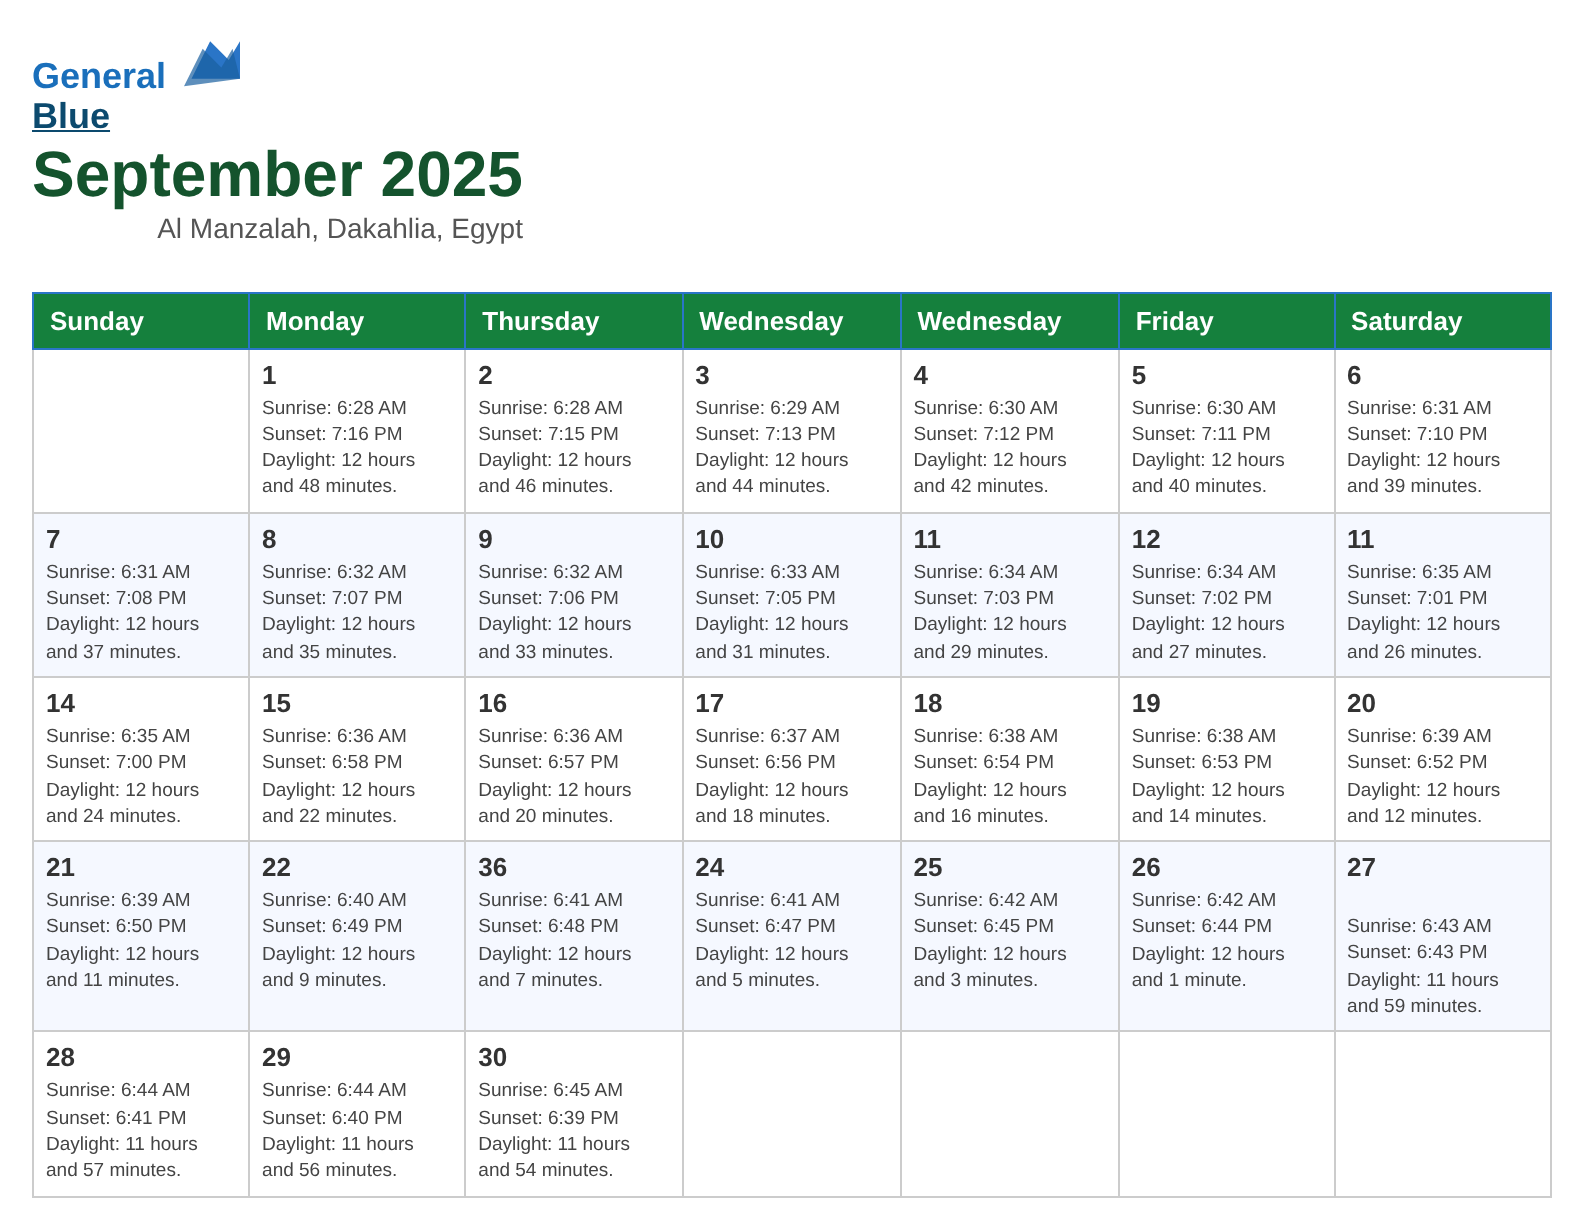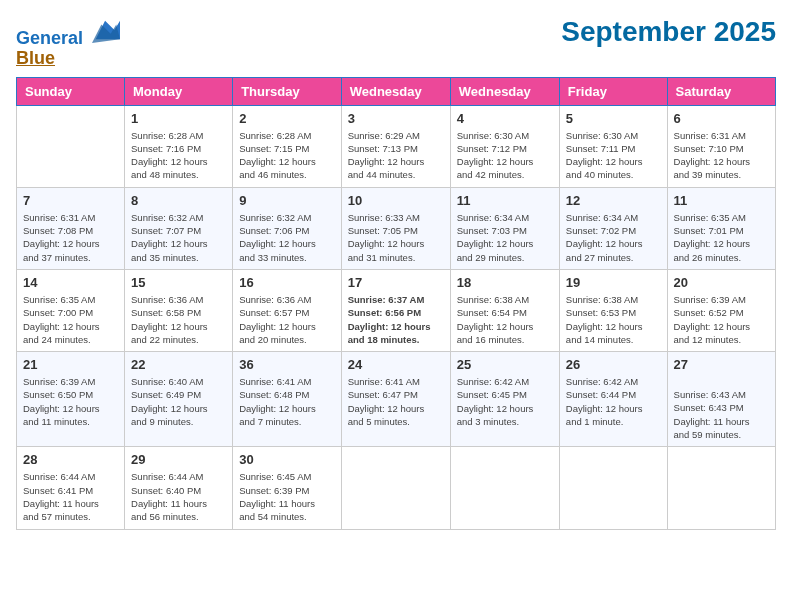--- a/index.html
+++ b/index.html
@@ -7,21 +7,22 @@
       font-family: Arial, sans-serif;
       background: #fff;
       width: 792px;
       min-height: 612px;
       padding: 16px;
     }
     .header-area {
       display: flex;
       align-items: flex-start;
       justify-content: space-between;
-      margin-bottom: 8px;
+      margin-bottom: 24px;
+      flex-direction: column;
     }
     .logo {
       display: flex;
       align-items: center;
     }
     .logo-text {
       font-size: 18px;
       font-weight: bold;
       color: #333;
       line-height: 1.1;
@@ -31,23 +32,23 @@
     }
     .logo-icon {
       width: 28px;
       height: 28px;
       margin-left: 4px;
     }
     .title-area {
       text-align: right;
     }
     .month-title {
-      font-size: 28px;
+      font-size: 32px;
       font-weight: bold;
-      color: #0369a1;
+      color: #14532d;
     }
     .subtitle {
       font-size: 14px;
       color: #555;
     }
     .calendar {
       width: 100%;
       border-collapse: collapse;
       border: 1px solid #ccc;
     }
@@ -81,43 +82,44 @@
     .empty-cell {
       background: #f9f9f9;
     }
     tr:nth-child(even) td {
       background-color: #f5f8ff;
     }
     tr:nth-child(odd) td {
       background-color: #ffffff;
     }
     .calendar thead tr th {
-      background-color: #ec4899;
+      background-color: #15803d;
     }
   </style>
 </head>
 <body>
 
 <div class="header-area">
   <div class="logo">
     <div>
       <div style="display:flex;align-items:center;">
         <div class="logo-text">
           <span>General</span>
           <svg class="logo-icon" viewBox="0 0 30 28" xmlns="http://www.w3.org/2000/svg">
             <polygon points="4,24 14,4 24,14 30,4 30,24" fill="#2a75c7"></polygon>
             <polygon points="0,28 10,8 20,18 26,8 30,24 0,28" fill="#1a5fa0" opacity="0.7"></polygon>
           </svg>
         </div>
       </div>
-      <div class="logo-text" style="color:#a16207;text-decoration:underline;">Blue</div>
+      <div class="logo-text" style="color:#0c4a6e;text-decoration:underline;">Blue</div>
     </div>
   </div>
   <div class="title-area">
     <div class="month-title">September 2025</div>
+    <div class="subtitle">Al Manzalah, Dakahlia, Egypt</div>
   </div>
 </div>
 
 <table class="calendar">
   <thead>
     <tr>
     <th>Sunday</th>
         <th>Monday</th>
         <th>Thursday</th>
         <th>Wednesday</th>
@@ -240,21 +242,21 @@
         </td>
         <td>
           <div class="day-number">16</div>
           <div class="day-info" style="white-space: pre-line;">Sunrise: 6:36 AM
 Sunset: 6:57 PM
 Daylight: 12 hours
 and 20 minutes.</div>
         </td>
         <td>
           <div class="day-number">17</div>
-          <div class="day-info" style="white-space: pre-line; font-weight: bold;">Sunrise: 6:37 AM
+          <div class="day-info" style="white-space: pre-line;">Sunrise: 6:37 AM
 Sunset: 6:56 PM
 Daylight: 12 hours
 and 18 minutes.</div>
         </td>
         <td>
           <div class="day-number">18</div>
           <div class="day-info" style="white-space: pre-line;">Sunrise: 6:38 AM
 Sunset: 6:54 PM
 Daylight: 12 hours
 and 16 minutes.</div>

